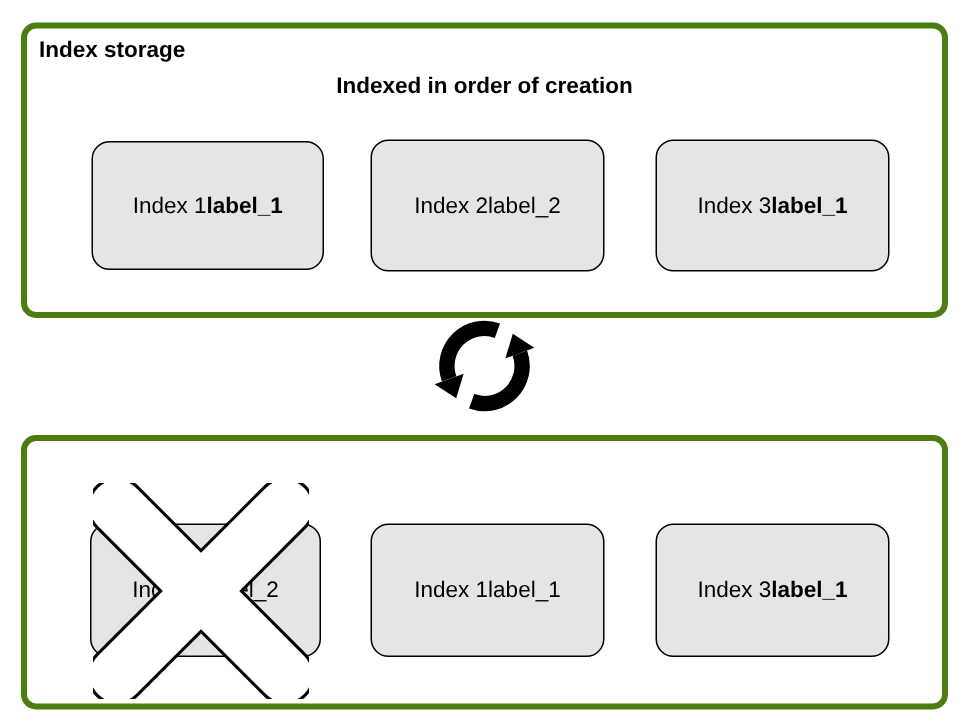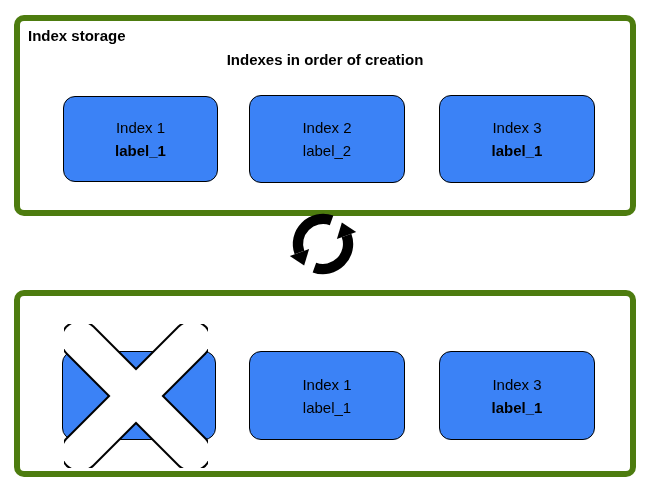--- a/index.html
+++ b/index.html
@@ -1,44 +1,44 @@
 <!DOCTYPE html>
 <html><head>
 <meta charset="utf-8">
 <style>
   html,body{margin:0;padding:0;background:#ffffff;}
   .canvas{
     position:relative;width:647px;height:480px;background:#ffffff;
     font-family:"Liberation Sans",sans-serif;color:#000;overflow:hidden;
   }
   .container{
-    position:absolute;border:6px solid #4d7c0f;border-radius:10px;background:#ffffff;
+    position:absolute;border:4px solid #4d7c0f;border-radius:10px;background:#ffffff;
   }
   .container-label{
     position:absolute;left:8px;top:6px;font-size:15px;font-weight:bold;white-space:nowrap;
   }
   .subtitle{
     position:absolute;left:0;right:0;top:30px;text-align:center;
     font-size:15px;font-weight:bold;
   }
   .node{
-    position:absolute;border:1.5px solid #000;border-radius:12px;background:#3b82f6;
-    display:flex;flex-direction:column;justify-content:center;align-items:center;
+    position:absolute;border:1.5px solid #000;border-radius:12px;background:#e5e5e5;
+    display:flex;justify-content:center;align-items:center;
     font-size:15px;line-height:23px;text-align:center;
   }
   .overlay{position:absolute;}
 </style>
 </head>
 <body>
 
 <div class="canvas">
 
   <div class="container" style="left:14px;top:15px;width:610px;height:189px;">
     <div class="container-label">Index storage</div>
-    <div class="subtitle">Indexes in order of creation</div>
+    <div class="subtitle">Indexed in order of creation</div>
 
     <div class="node" style="left:43px;top:75px;width:153px;height:84px;">
       <div>Index 1</div>
       <div style="font-weight: bold;">label_1</div>
     </div>
 
     <div class="node" style="left:229px;top:74px;width:154px;height:86px;">
       <div>Index 2</div>
       <div>label_2</div>
     </div>

